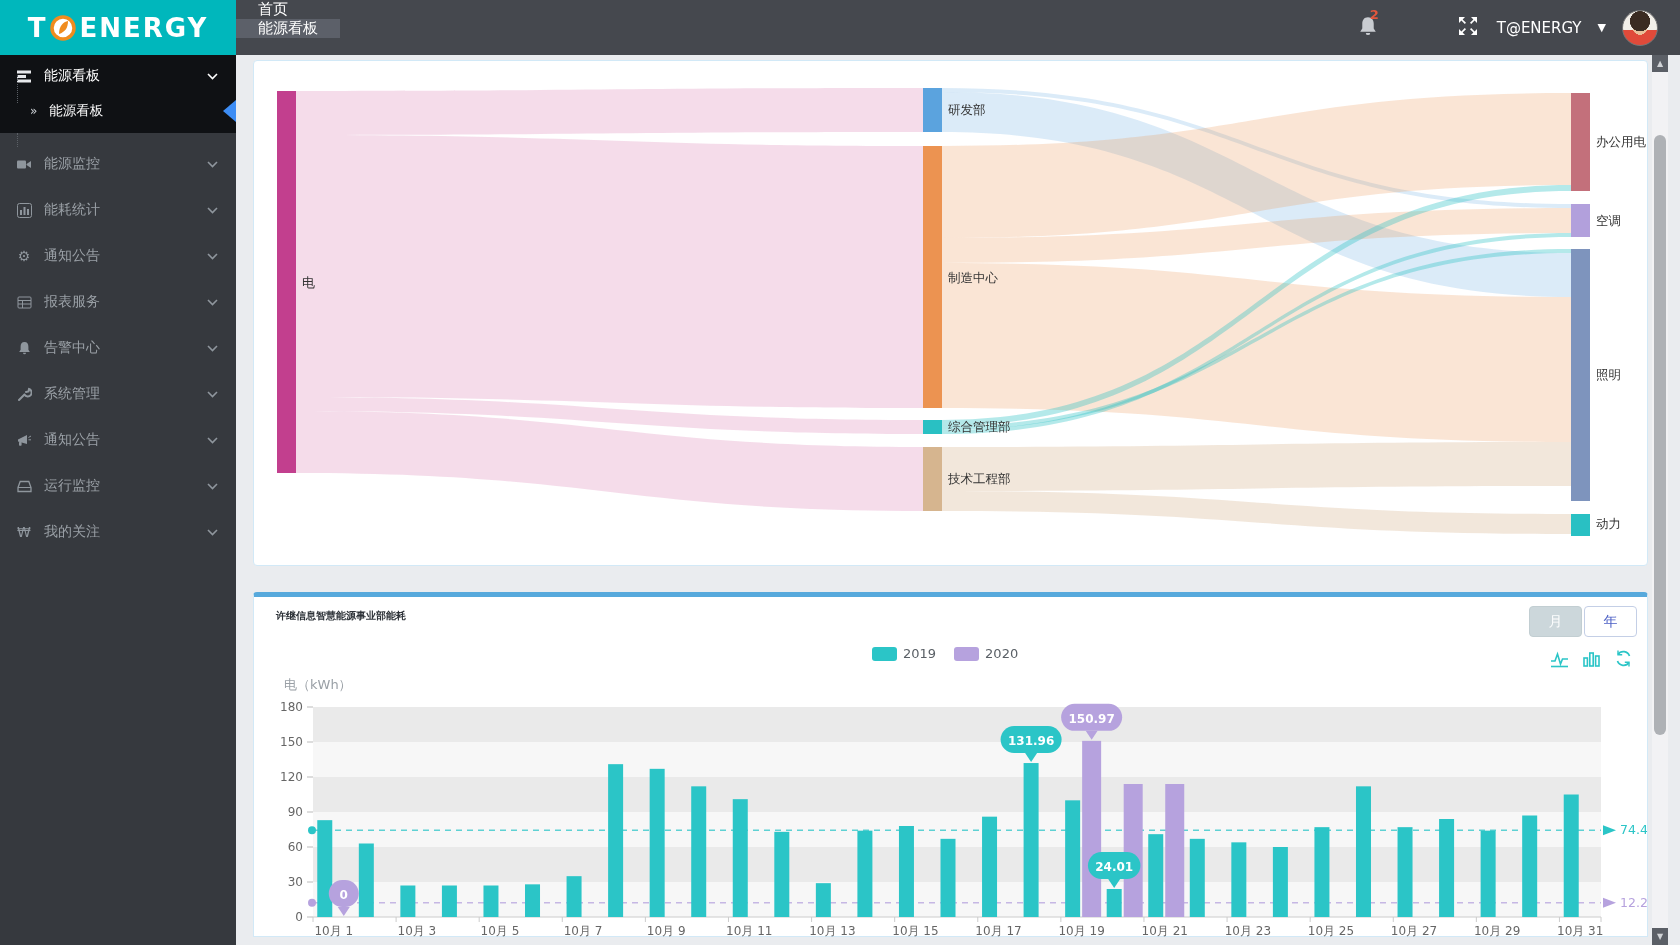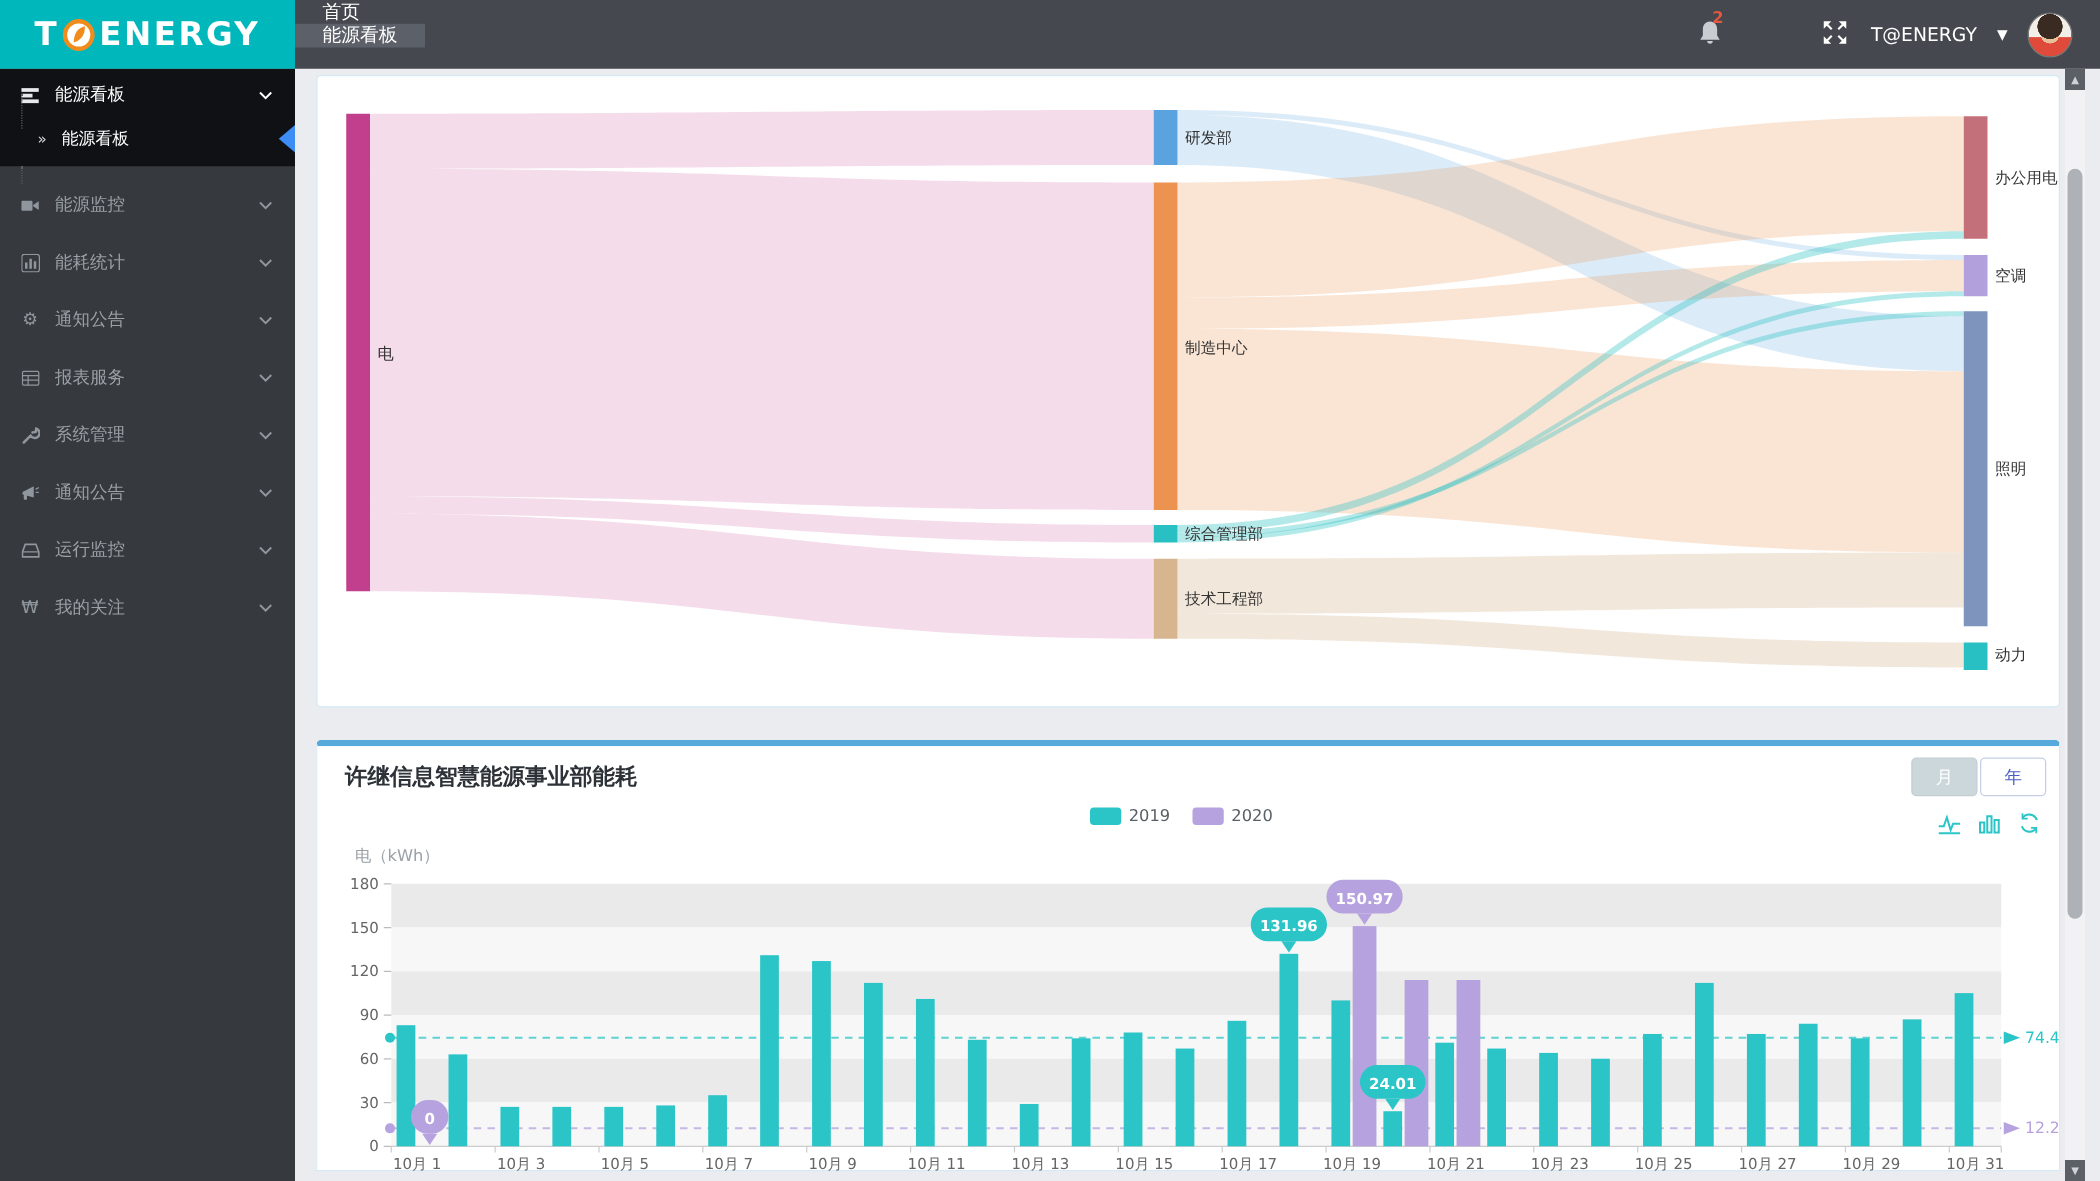--- a/index.html
+++ b/index.html
@@ -35,27 +35,27 @@
   .subrow .gmark { color:#cfd3d8; font-size:12px; margin-right:12px; }
   .dotline { position:absolute; left:17px; top:30px; height:66px; border-left:1px dotted #5b6066; }
   .sel-tri { position:absolute; right:0; top:50%; transform:translateY(-50%); width:0; height:0; border-top:11px solid transparent; border-bottom:11px solid transparent; border-right:13px solid #3d8df5; }
   .chev svg { display:block; }
   .glyph { font-size:14px; color:#8f969d; line-height:1; }
 
   
   .panel { position:absolute; background:#fff; border:1px solid #d2e9f7; border-radius:4px; }
   .sankey-panel { left:253px; top:60px; width:1395px; height:506px; }
   .chart-panel  { left:253px; top:592px; width:1395px; height:345px; border-top:5px solid #57a9dc; border-radius:4px 4px 0 0; }
-  .chart-title { position:absolute; left:22px; top:12px; font-size:18px; font-weight:bold; color:#2d3238; }
+  .chart-title { position:absolute; left:22px; top:12px; font-size:10px; font-weight:bold; color:#2d3238; }
   .period-btns { position:absolute; right:10px; top:9px; display:flex; }
   .pbtn { width:53px; height:31px; display:flex; align-items:center; justify-content:center; font-size:14px; border-radius:4px; cursor:pointer; margin-left:2px; }
   .pbtn.active { background:#ccd7db; color:#fdfefe; border:1px solid #c2ced2; }
   .pbtn.inactive { background:#fff; color:#4a5ec4; border:1px solid #c4cfe6; }
   .legend { position:absolute; left:618px; top:49px; display:flex; align-items:center; gap:18px; }
-  .legend-item { display:flex; align-items:flex-start; gap:6px; cursor:pointer; }
+  .legend-item { display:flex; align-items:center; gap:6px; cursor:pointer; }
   .legend-sw { width:25px; height:14px; border-radius:3px; }
   .legend-label { font-size:13px; color:#5a6066; }
   .tool-icons { position:absolute; right:14px; top:52px; display:flex; gap:13px; }
   .tool-icons span { cursor:pointer; display:inline-flex; }
   #chart-svg { position:absolute; left:0; top:0; }
 
   
   .vscroll { position:absolute; left:1652px; top:55px; width:16px; height:890px; background:#f2f2f4; z-index:25; }
   .varrow { position:absolute; left:0; width:16px; height:17px; background:#5b5f66; color:#d0d3d6; font-size:8px; display:flex; align-items:center; justify-content:center; cursor:pointer; }
   .varrow.up { top:0; } .varrow.down { bottom:0; }
@@ -184,20 +184,34 @@
         </svg>
     </span>
     <span>报表服务</span>
     <span class="chev">
         <svg width="11" height="7" viewBox="0 0 11 7">
           <polyline points="1,1 5.5,5.5 10,1" fill="none" stroke="#8f969d" stroke-width="1.6"></polyline>
         </svg>
       </span>
   </div>
 
+  <div class="side-item">
+    <span class="msvg">
+      <svg width="15" height="15" viewBox="0 0 15 15" fill="#8f969d">
+          <path d="M7.5,1 C4.8,1 3.6,3 3.6,5.8 V8.8 L2.2,11 H12.8 L11.4,8.8 V5.8 C11.4,3 10.2,1 7.5,1 Z"></path>
+          <path d="M6,11.8 a1.5,1.5 0 0 0 3,0 Z"></path>
+        </svg>
+    </span>
+    <span>告警中心</span>
+    <span class="chev">
+        <svg width="11" height="7" viewBox="0 0 11 7">
+          <polyline points="1,1 5.5,5.5 10,1" fill="none" stroke="#8f969d" stroke-width="1.6"></polyline>
+        </svg>
+      </span>
+  </div>
 
   <div class="side-item">
     <span class="msvg">
       <svg width="15" height="15" viewBox="0 0 15 15">
           <path d="M2,13 L7.5,7.5 M7.5,7.5 a3.8,3.8 0 1 0 4.5,-5.5 l-0.5,2.5 l-2.5,0.5" stroke="#8f969d" stroke-width="2" fill="none" stroke-linecap="round"></path>
         </svg>
     </span>
     <span>系统管理</span>
     <span class="chev">
         <svg width="11" height="7" viewBox="0 0 11 7">

